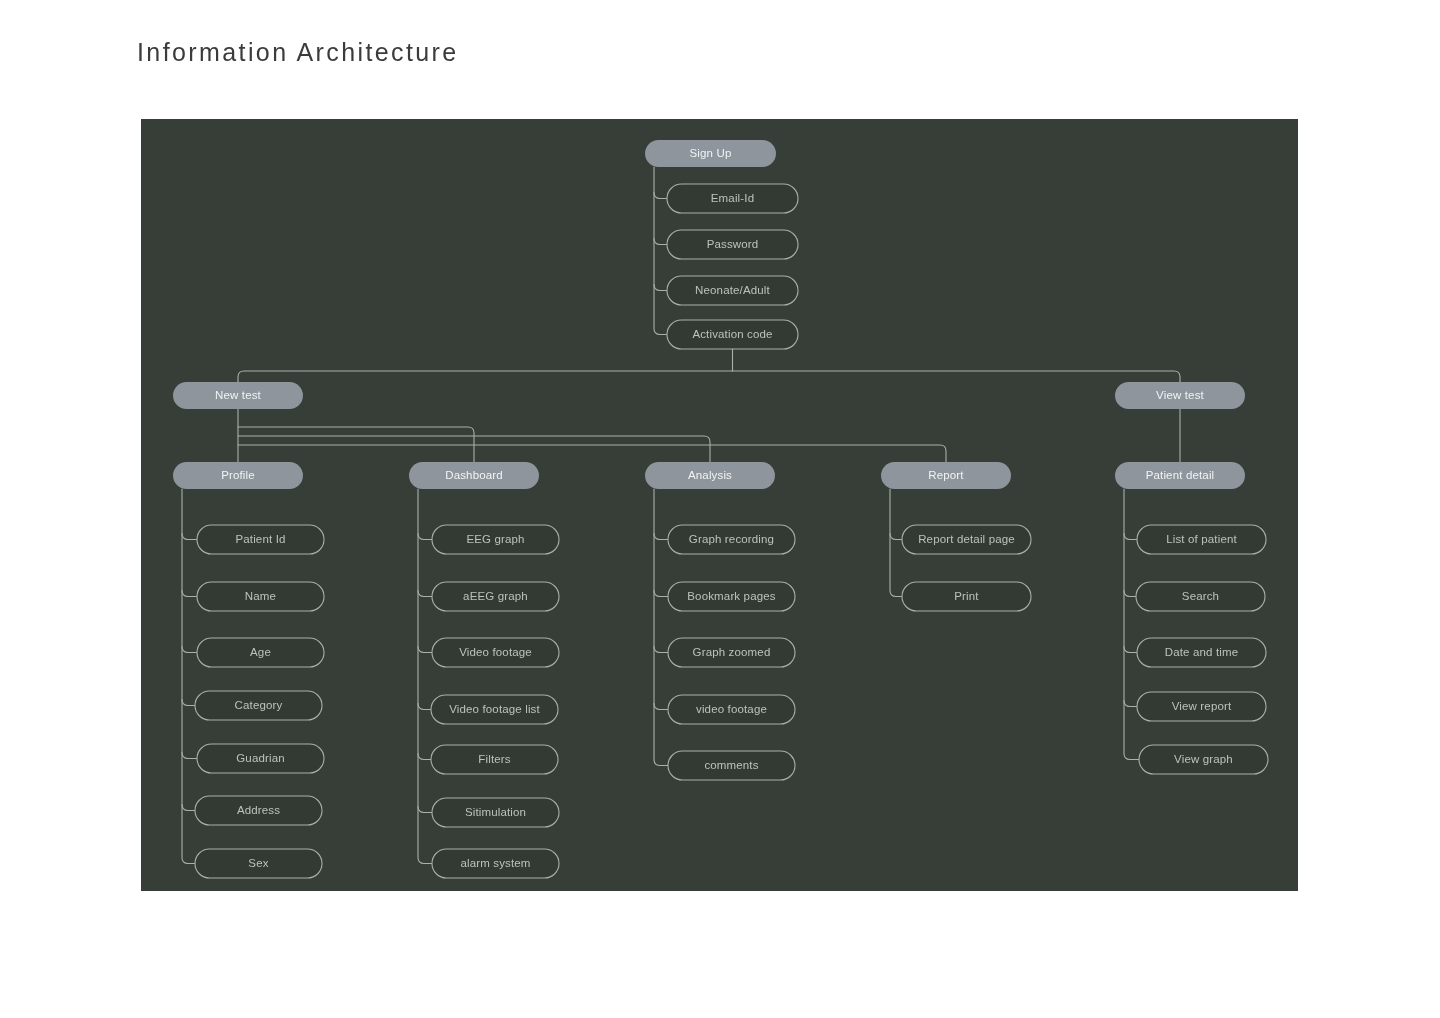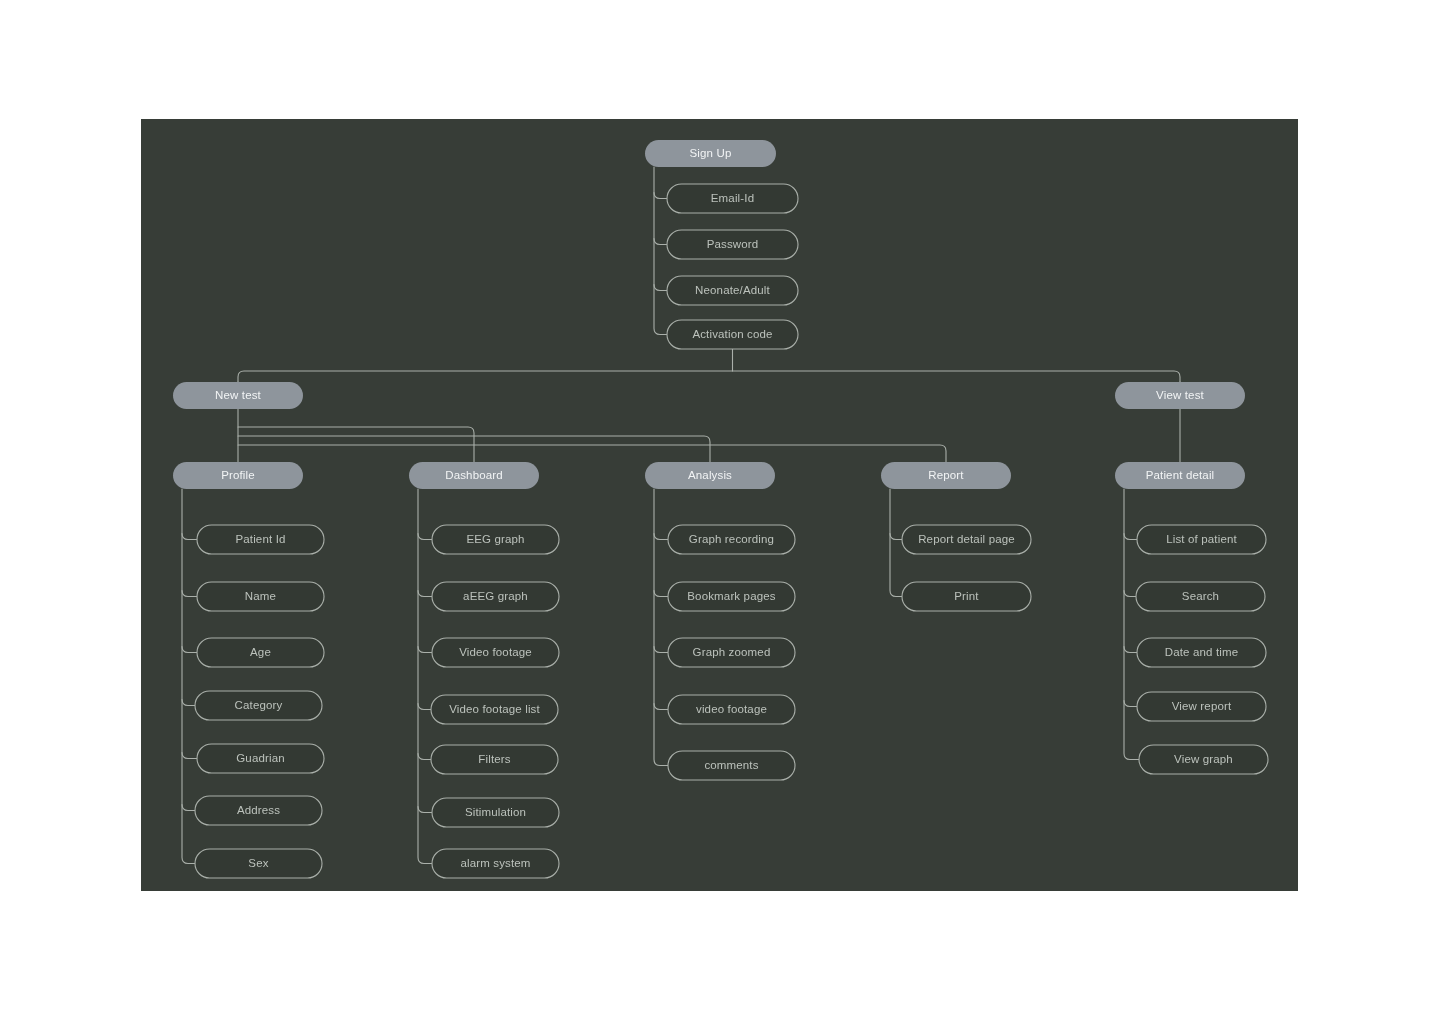--- a/index.html
+++ b/index.html
@@ -75,20 +75,21 @@
     stroke-width: 1.1;
     stroke-linecap: round;
     stroke-linejoin: round;
   }
 </style>
 </head>
 <body>
 
 <div id="page">
 
+  <div id="page-title">Information Architecture</div>
 
   <div id="diagram-panel">
     <svg id="diagram-svg" viewBox="0 0 1157 772" xmlns="http://www.w3.org/2000/svg">
       <g id="connector-layer">
           <path d="M 513 48 L 513 209.5 Q 513 215.5 519 215.5 L 526 215.5" class="connector"></path>
           <path d="M 513 73.5 Q 513 79.5 519 79.5 L 526 79.5" class="connector"></path>
           <path d="M 513 119.5 Q 513 125.5 519 125.5 L 526 125.5" class="connector"></path>
           <path d="M 513 165.5 Q 513 171.5 519 171.5 L 526 171.5" class="connector"></path>
           <path d="M 591.5 230 L 591.5 252" class="connector"></path>
           <path d="M 97 263 L 97 258 Q 97 252 103 252 L 1033 252 Q 1039 252 1039 258 L 1039 263" class="connector"></path>

